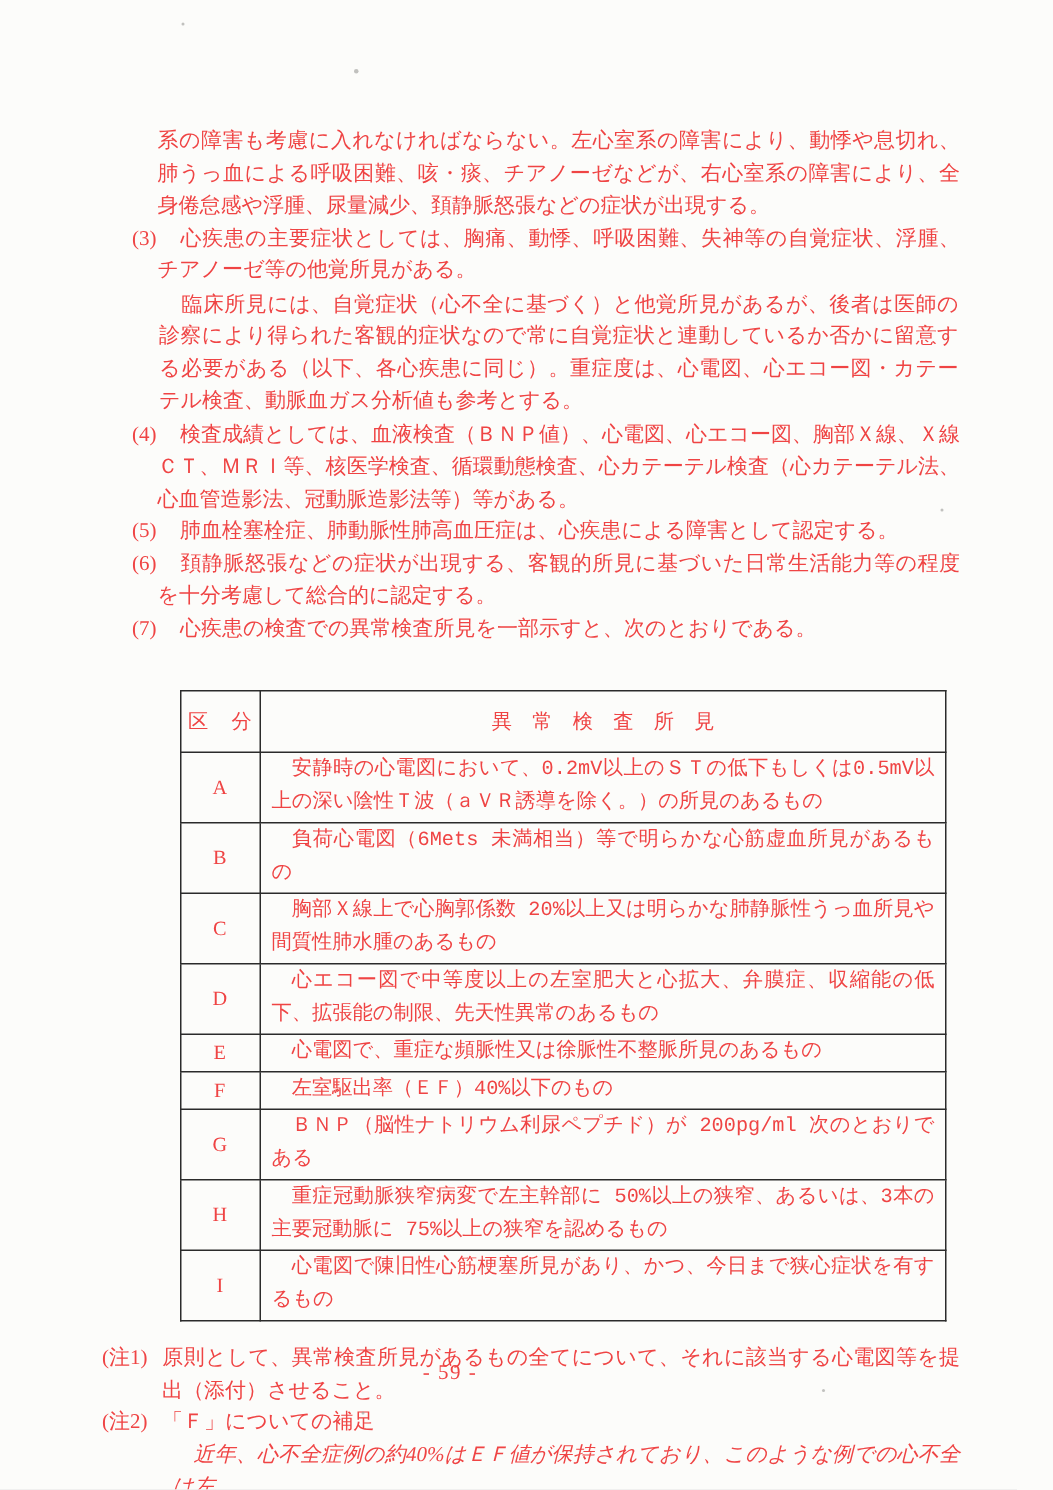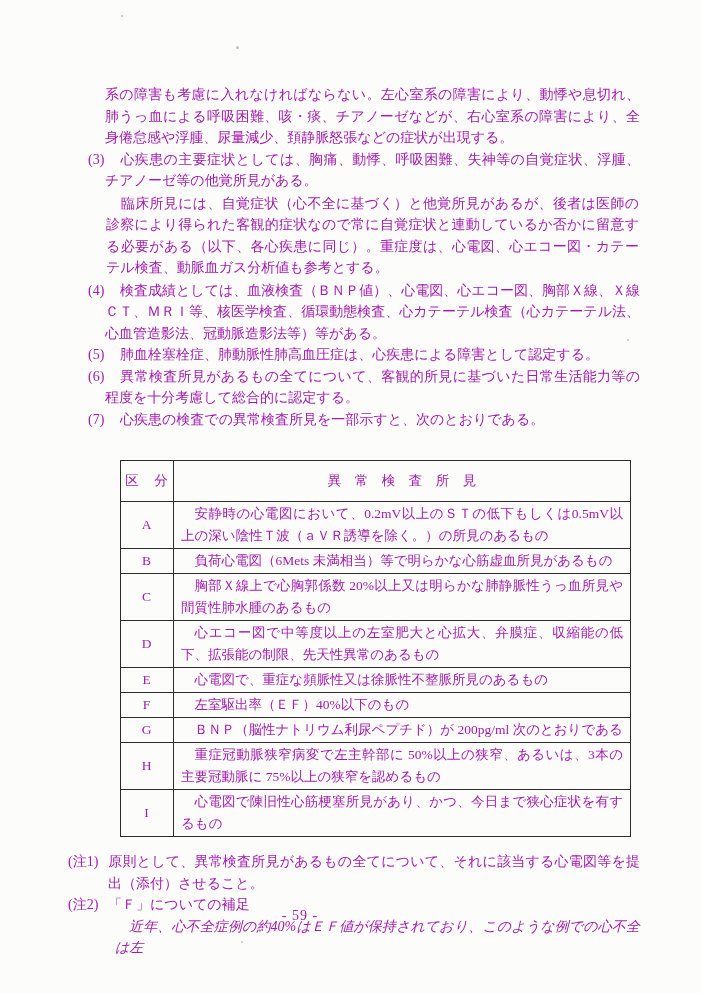--- a/index.html
+++ b/index.html
@@ -2,21 +2,21 @@
 <html><head>
 <meta charset="utf-8">
 <style>
   html,body { margin:0; padding:0; background:#e8e8e6; }
   .page {
     position:relative;
     width:702px; height:993px;
     margin:0 auto;
     background:#fcfcfa;
     font-family:"Liberation Serif","DejaVu Serif",serif;
-    color:#a21caf;
+    color:#ef4444;
     overflow:hidden;
   }
   .content {
     position:absolute;
     left:88px; top:84px;
     width:552px;
     font-size:14px;
     line-height:21.5px;
     text-align:justify;
   }
@@ -38,21 +38,21 @@
     table-layout:fixed;
   }
   .findings-table td {
     border:1px solid #2b2b2b;
     vertical-align:middle;
     padding:1px 0;
   }
   .findings-table { border:1.5px solid #222;margin-top:30px; }
   .findings-table .c1 { width:52px; text-align:center; letter-spacing:1px; }
   .findings-table .c2 { padding:1px 7px; text-align:justify; }
-  .findings-table .c2 p { margin:0; text-indent:1em; }
+  .findings-table .c2 p { margin:0; text-indent:1em;font-family:Liberation Mono, monospace; }
   .findings-table .hdr td { height:38px; text-align:center; }
 
   
   .notes { margin-left:-20px; margin-top:14px; }
   .note { margin:0; padding-left:40px; text-indent:-40px;font-family:Liberation Serif, serif; }
   .note .note-num { display:inline-block; width:40px; text-indent:0; }
   .note2-body { margin:0 0 0 47px; }
   .note2-body .indent1 { text-indent:1em; margin:0;font-style:italic; }
   .note2-body p { margin:0; }
 
@@ -78,21 +78,21 @@
     <p class="p-cont">系の障害も考慮に入れなければならない。左心室系の障害により、動悸や息切れ、肺うっ血による呼吸困難、咳・痰、チアノーゼなどが、右心室系の障害により、全身倦怠感や浮腫、尿量減少、頚静脈怒張などの症状が出現する。</p>
 
     <p class="num-item"><span class="num">(3)</span><span>心疾患の主要症状としては、胸痛、動悸、呼吸困難、失神等の自覚症状、浮腫、チアノーゼ等の他覚所見がある。</span></p>
 
     <p class="p-sub">臨床所見には、自覚症状（心不全に基づく）と他覚所見があるが、後者は医師の診察により得られた客観的症状なので常に自覚症状と連動しているか否かに留意する必要がある（以下、各心疾患に同じ）。重症度は、心電図、心エコー図・カテーテル検査、動脈血ガス分析値も参考とする。</p>
 
     <p class="num-item"><span class="num">(4)</span><span>検査成績としては、血液検査（ＢＮＰ値）、心電図、心エコー図、胸部Ｘ線、Ｘ線ＣＴ、ＭＲＩ等、核医学検査、循環動態検査、心カテーテル検査（心カテーテル法、心血管造影法、冠動脈造影法等）等がある。</span></p>
 
     <p class="num-item"><span class="num">(5)</span><span>肺血栓塞栓症、肺動脈性肺高血圧症は、心疾患による障害として認定する。</span></p>
 
-    <p class="num-item"><span class="num">(6)</span><span>異常検査所見があるもの全てについて、客観的所見に基づいた日常生活能力等の程度を十分考慮して総合的に認定する。</span></p>
+    <p class="num-item"><span class="num">(6)</span><span>頚静脈怒張などの症状が出現する、客観的所見に基づいた日常生活能力等の程度を十分考慮して総合的に認定する。</span></p>
 
     <p class="num-item"><span class="num">(7)</span><span>心疾患の検査での異常検査所見を一部示すと、次のとおりである。</span></p>
 
     <table class="findings-table">
       <tbody>
         <tr class="hdr">
           <td class="c1">区　分</td>
           <td>異　常　検　査　所　見</td>
         </tr>
         <tr>

